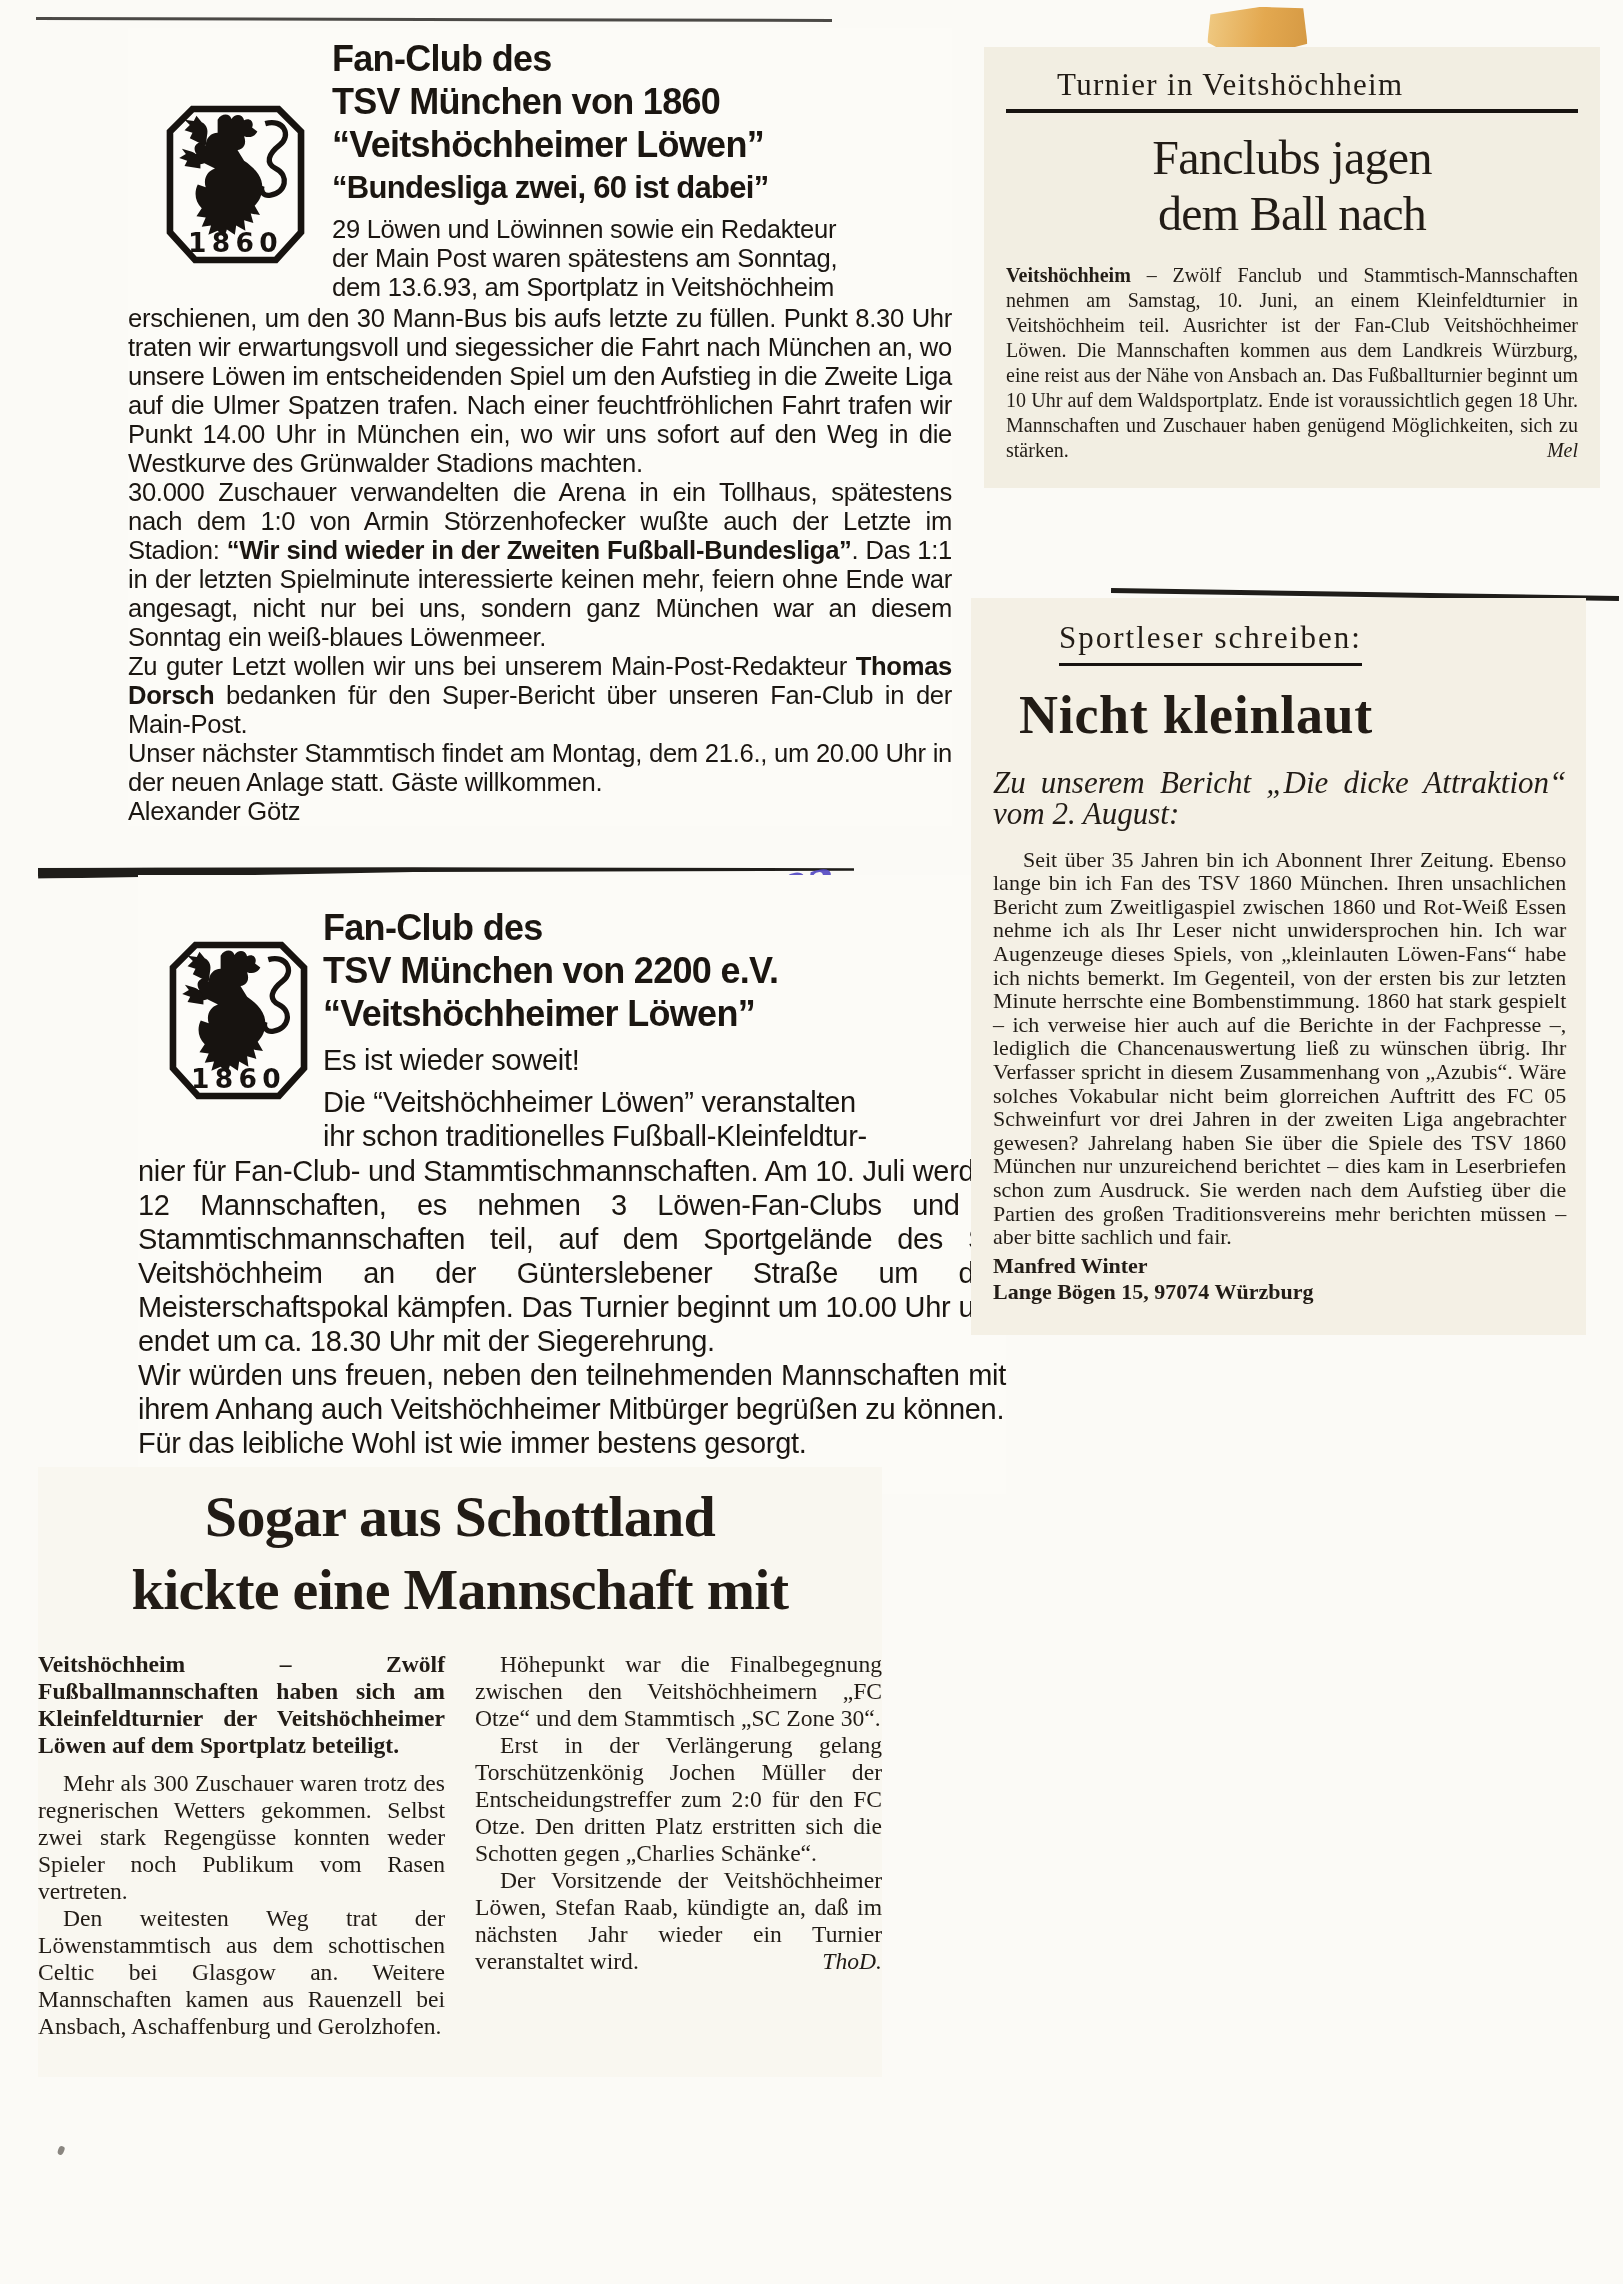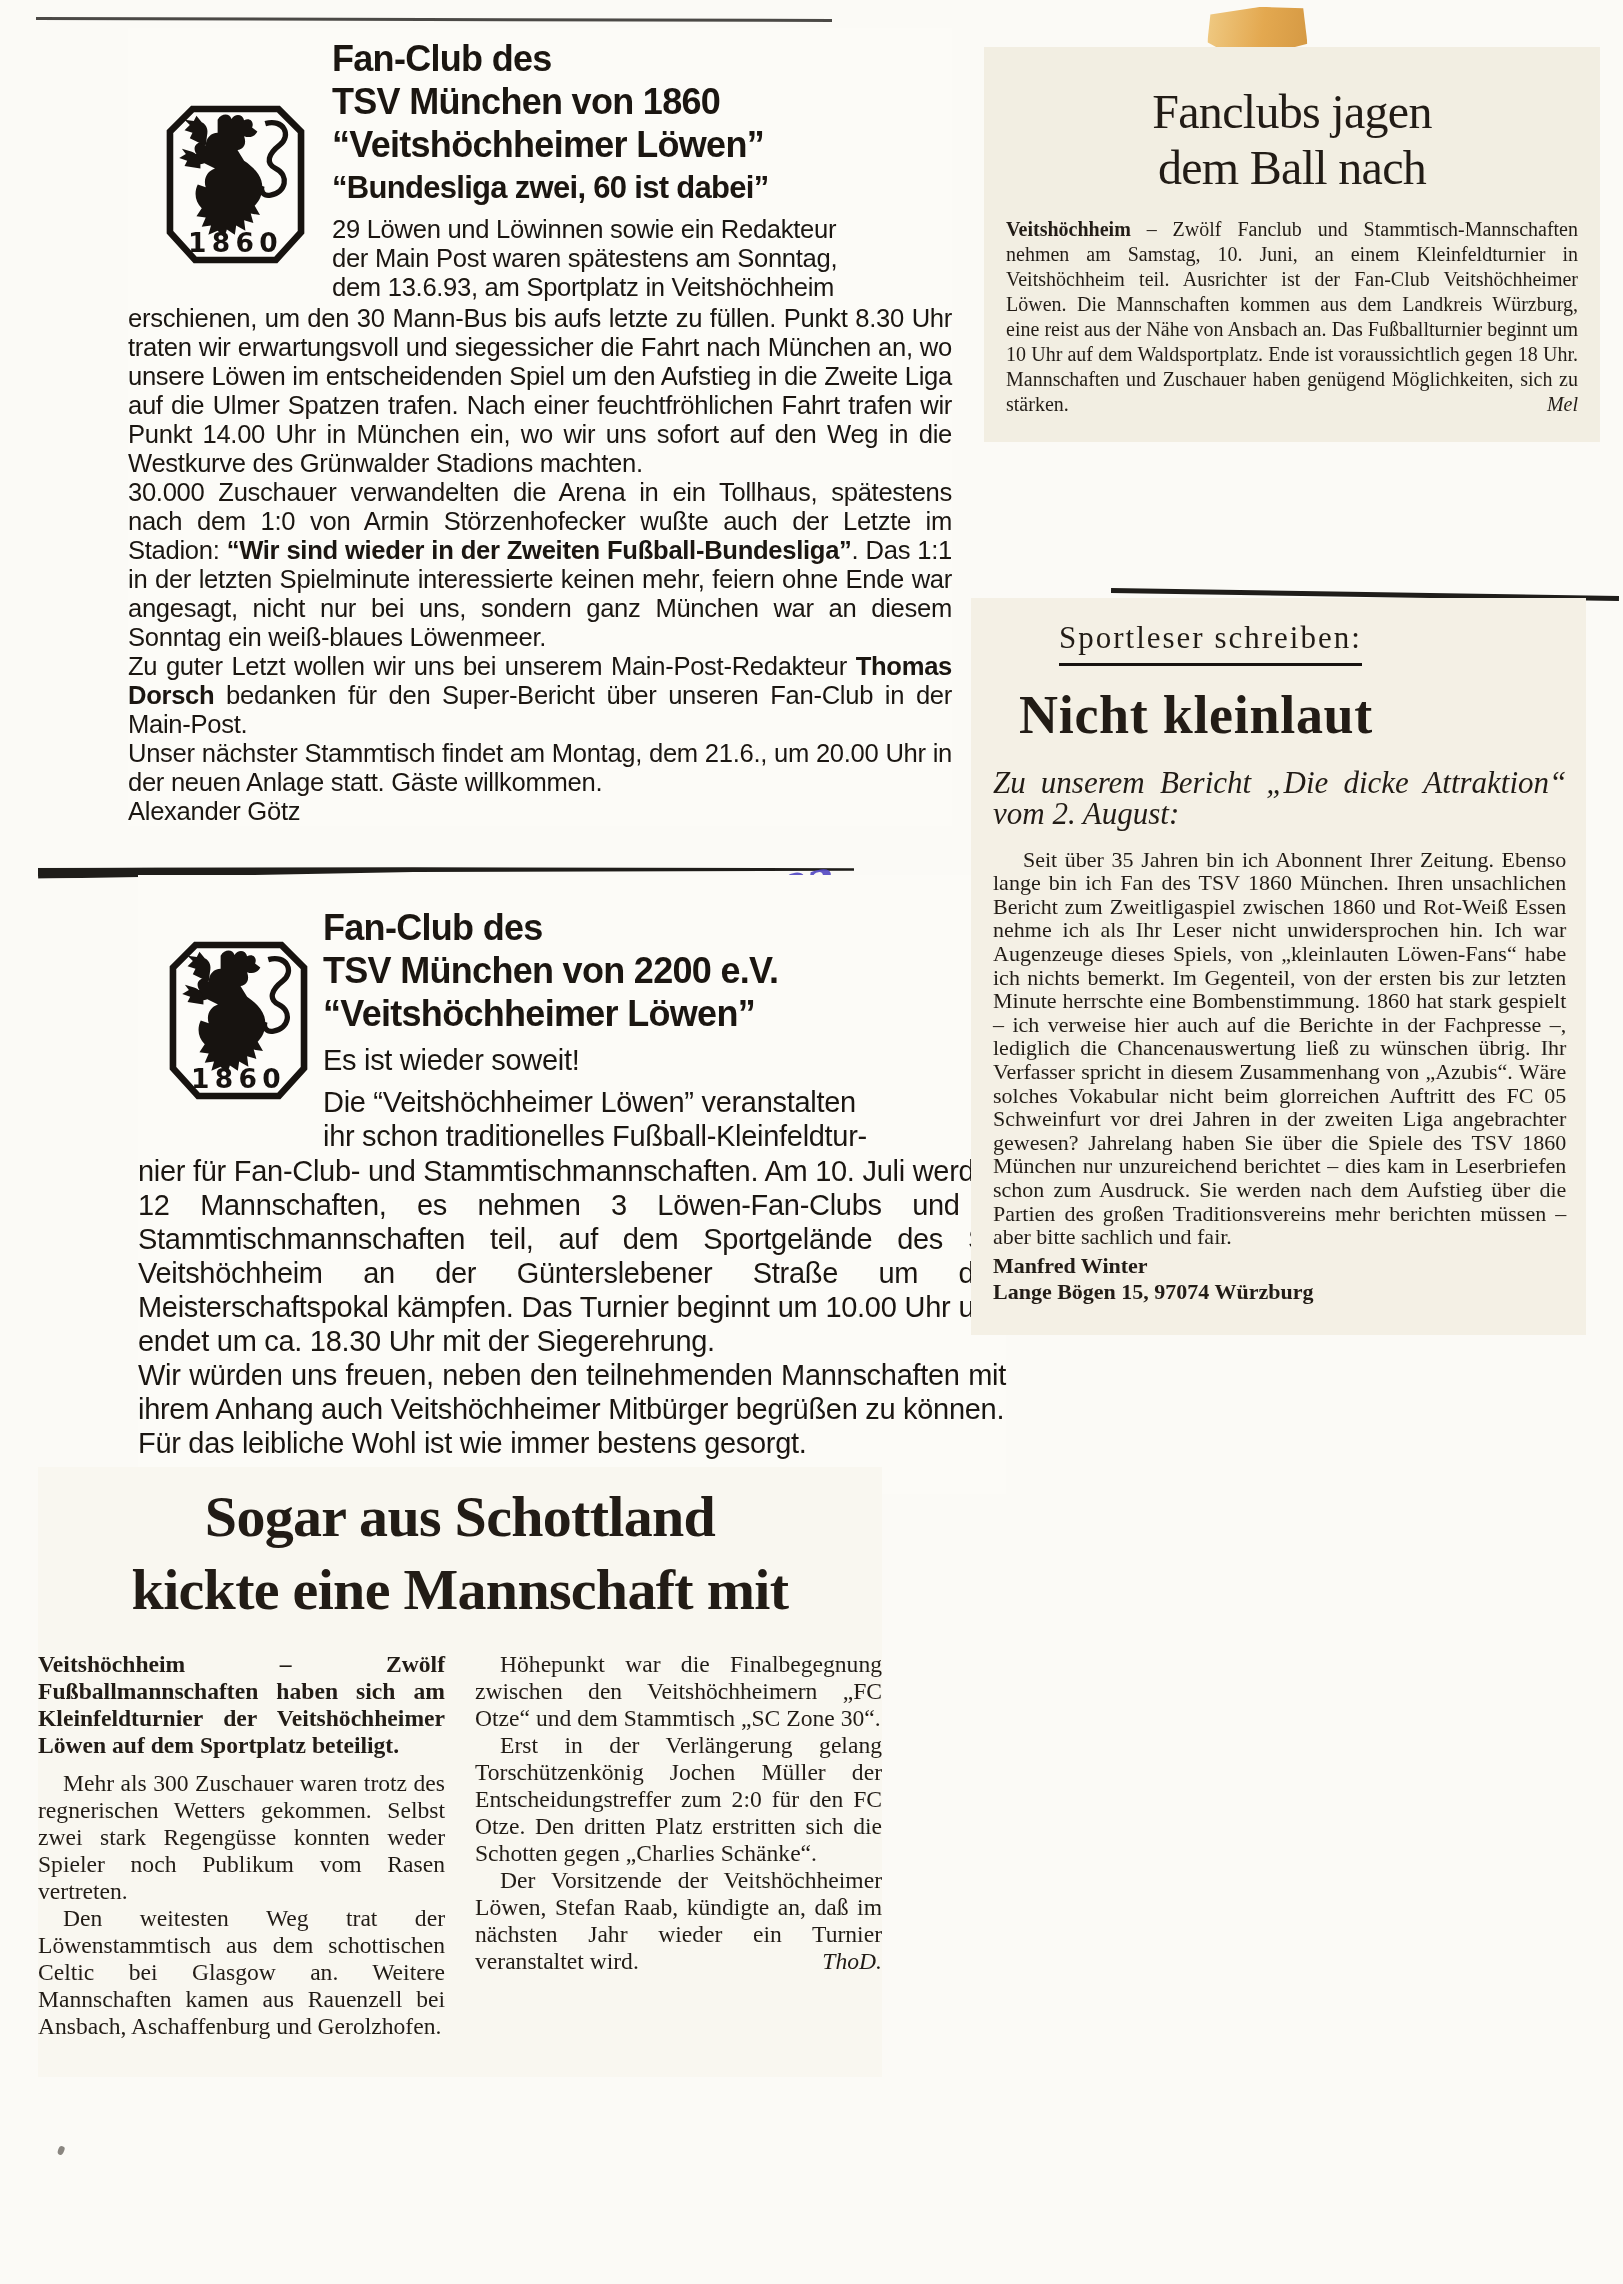--- a/index.html
+++ b/index.html
@@ -158,20 +158,21 @@
     </div>
     <div class="bodyblock">
       <p>nier für Fan-Club- und Stammtischmannschaften. Am 10. Juli werden 12 Mannschaften, es nehmen 3 Löwen-Fan-Clubs und 9 Stammtischmannschaften teil, auf dem Sportgelände des SV Veitshöchheim an der Günterslebener Straße um den Meisterschaftspokal kämpfen. Das Turnier beginnt um 10.00 Uhr und endet um ca. 18.30 Uhr mit der Siegerehrung.</p>
       <p>Wir würden uns freuen, neben den teilnehmenden Mannschaften mit ihrem Anhang auch Veitshöchheimer Mitbürger begrüßen zu können.</p>
       <p>Für das leibliche Wohl ist wie immer bestens gesorgt.</p>
       <p>J.F.</p>
     </div>
   </div>
 
   <div class="clip clip3 serifclip">
+    <div class="kicker">Turnier in Veitshöchheim</div>
     <div class="headline">
       <div>Fanclubs jagen</div>
       <div>dem Ball nach</div>
     </div>
     <div class="newsbody">
       <p><span class="lead-b">Veitshöchheim</span><span> – Zwölf Fanclub und Stammtisch-Mannschaften nehmen am Samstag, 10. Juni, an einem Kleinfeldturnier in Veitshöchheim teil. Ausrichter ist der Fan-Club Veitshöchheimer Löwen. Die Mannschaften kommen aus dem Landkreis Würzburg, eine reist aus der Nähe von Ansbach an. Das Fußballturnier beginnt um 10 Uhr auf dem Waldsportplatz. Ende ist voraussichtlich gegen 18 Uhr. Mannschaften und Zuschauer haben genügend Möglichkeiten, sich zu stärken.</span><span class="inline-sig">Mel</span></p>
     </div>
   </div>
 
   <div class="clip clip4 serifclip">

